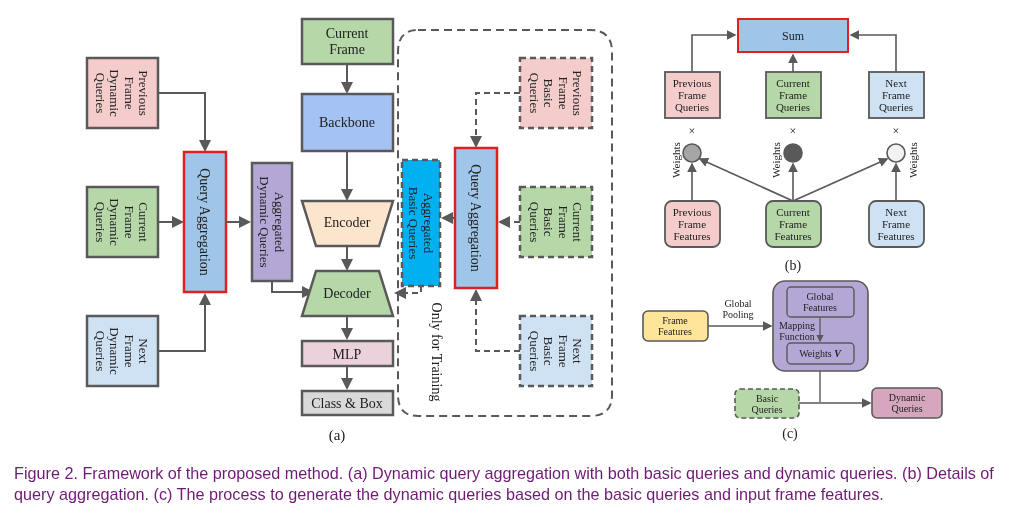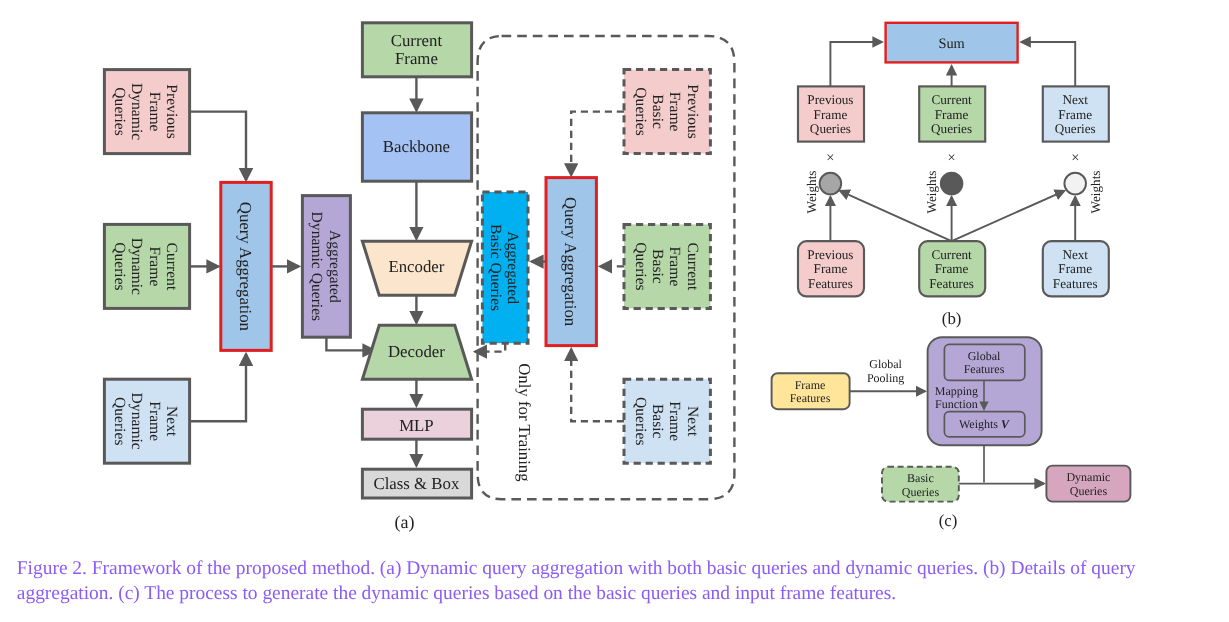--- a/index.html
+++ b/index.html
@@ -1,19 +1,19 @@
 <!DOCTYPE html>
 <html><head>
 <meta charset="utf-8">
 <style>
   html, body { margin:0; padding:0; background:#ffffff; }
   body { width:1024px; height:518px; position:relative; overflow:hidden; font-family:"Liberation Serif", serif; }
   #fig { position:absolute; left:0; top:0; }
   svg text { font-family:"Liberation Serif", serif; fill:#222; }
-  .caption { position:absolute; left:14px; top:463px; width:1000px; font-size:16.2px; line-height:21px; color:#8b5cf6; font-family:Liberation Serif, serif; }
+  .caption { position:absolute; left:14px; top:463px; width:1000px; font-size:16.2px; line-height:21px; color:#701a75; font-family:Liberation Sans, sans-serif; }
 </style>
 </head>
 <body>
 
 <svg id="fig" width="1024" height="460" viewBox="0 0 1024 460">
   <defs>
     <marker id="arr" markerWidth="6" markerHeight="6" refX="5" refY="3" orient="auto">
       <path d="M0,0 L6,3 L0,6 z" fill="#595959"></path>
     </marker>
   </defs>

